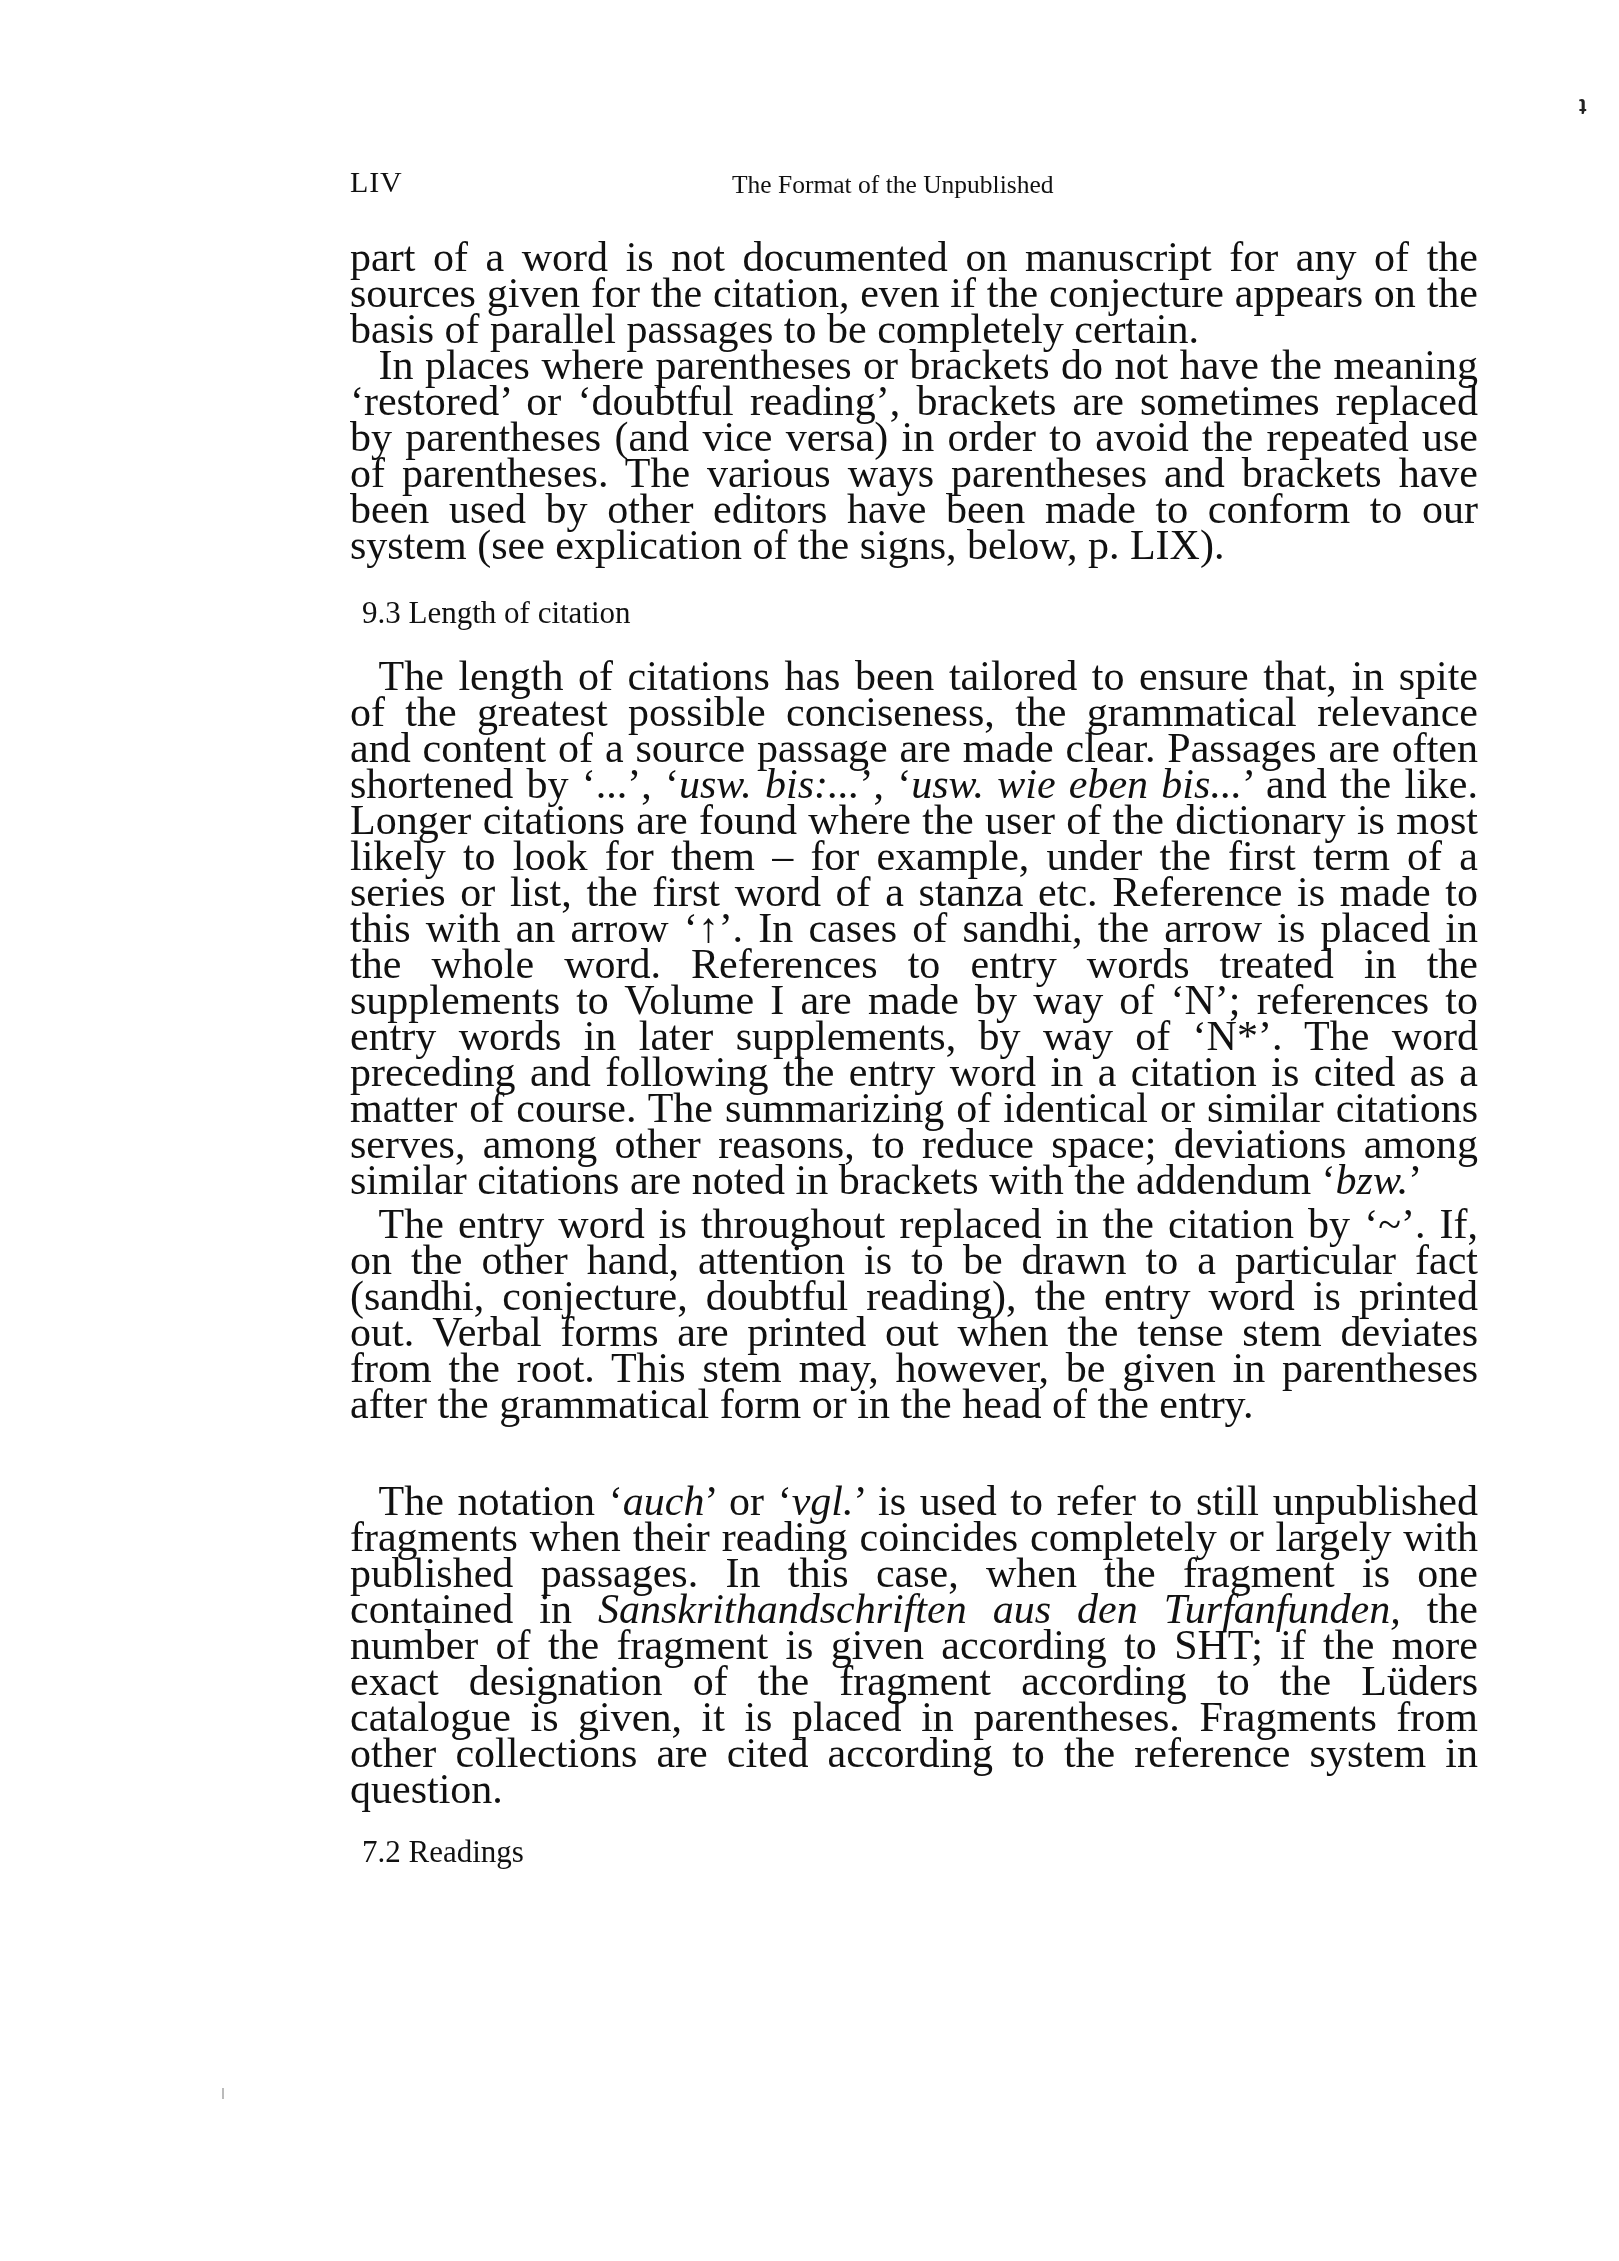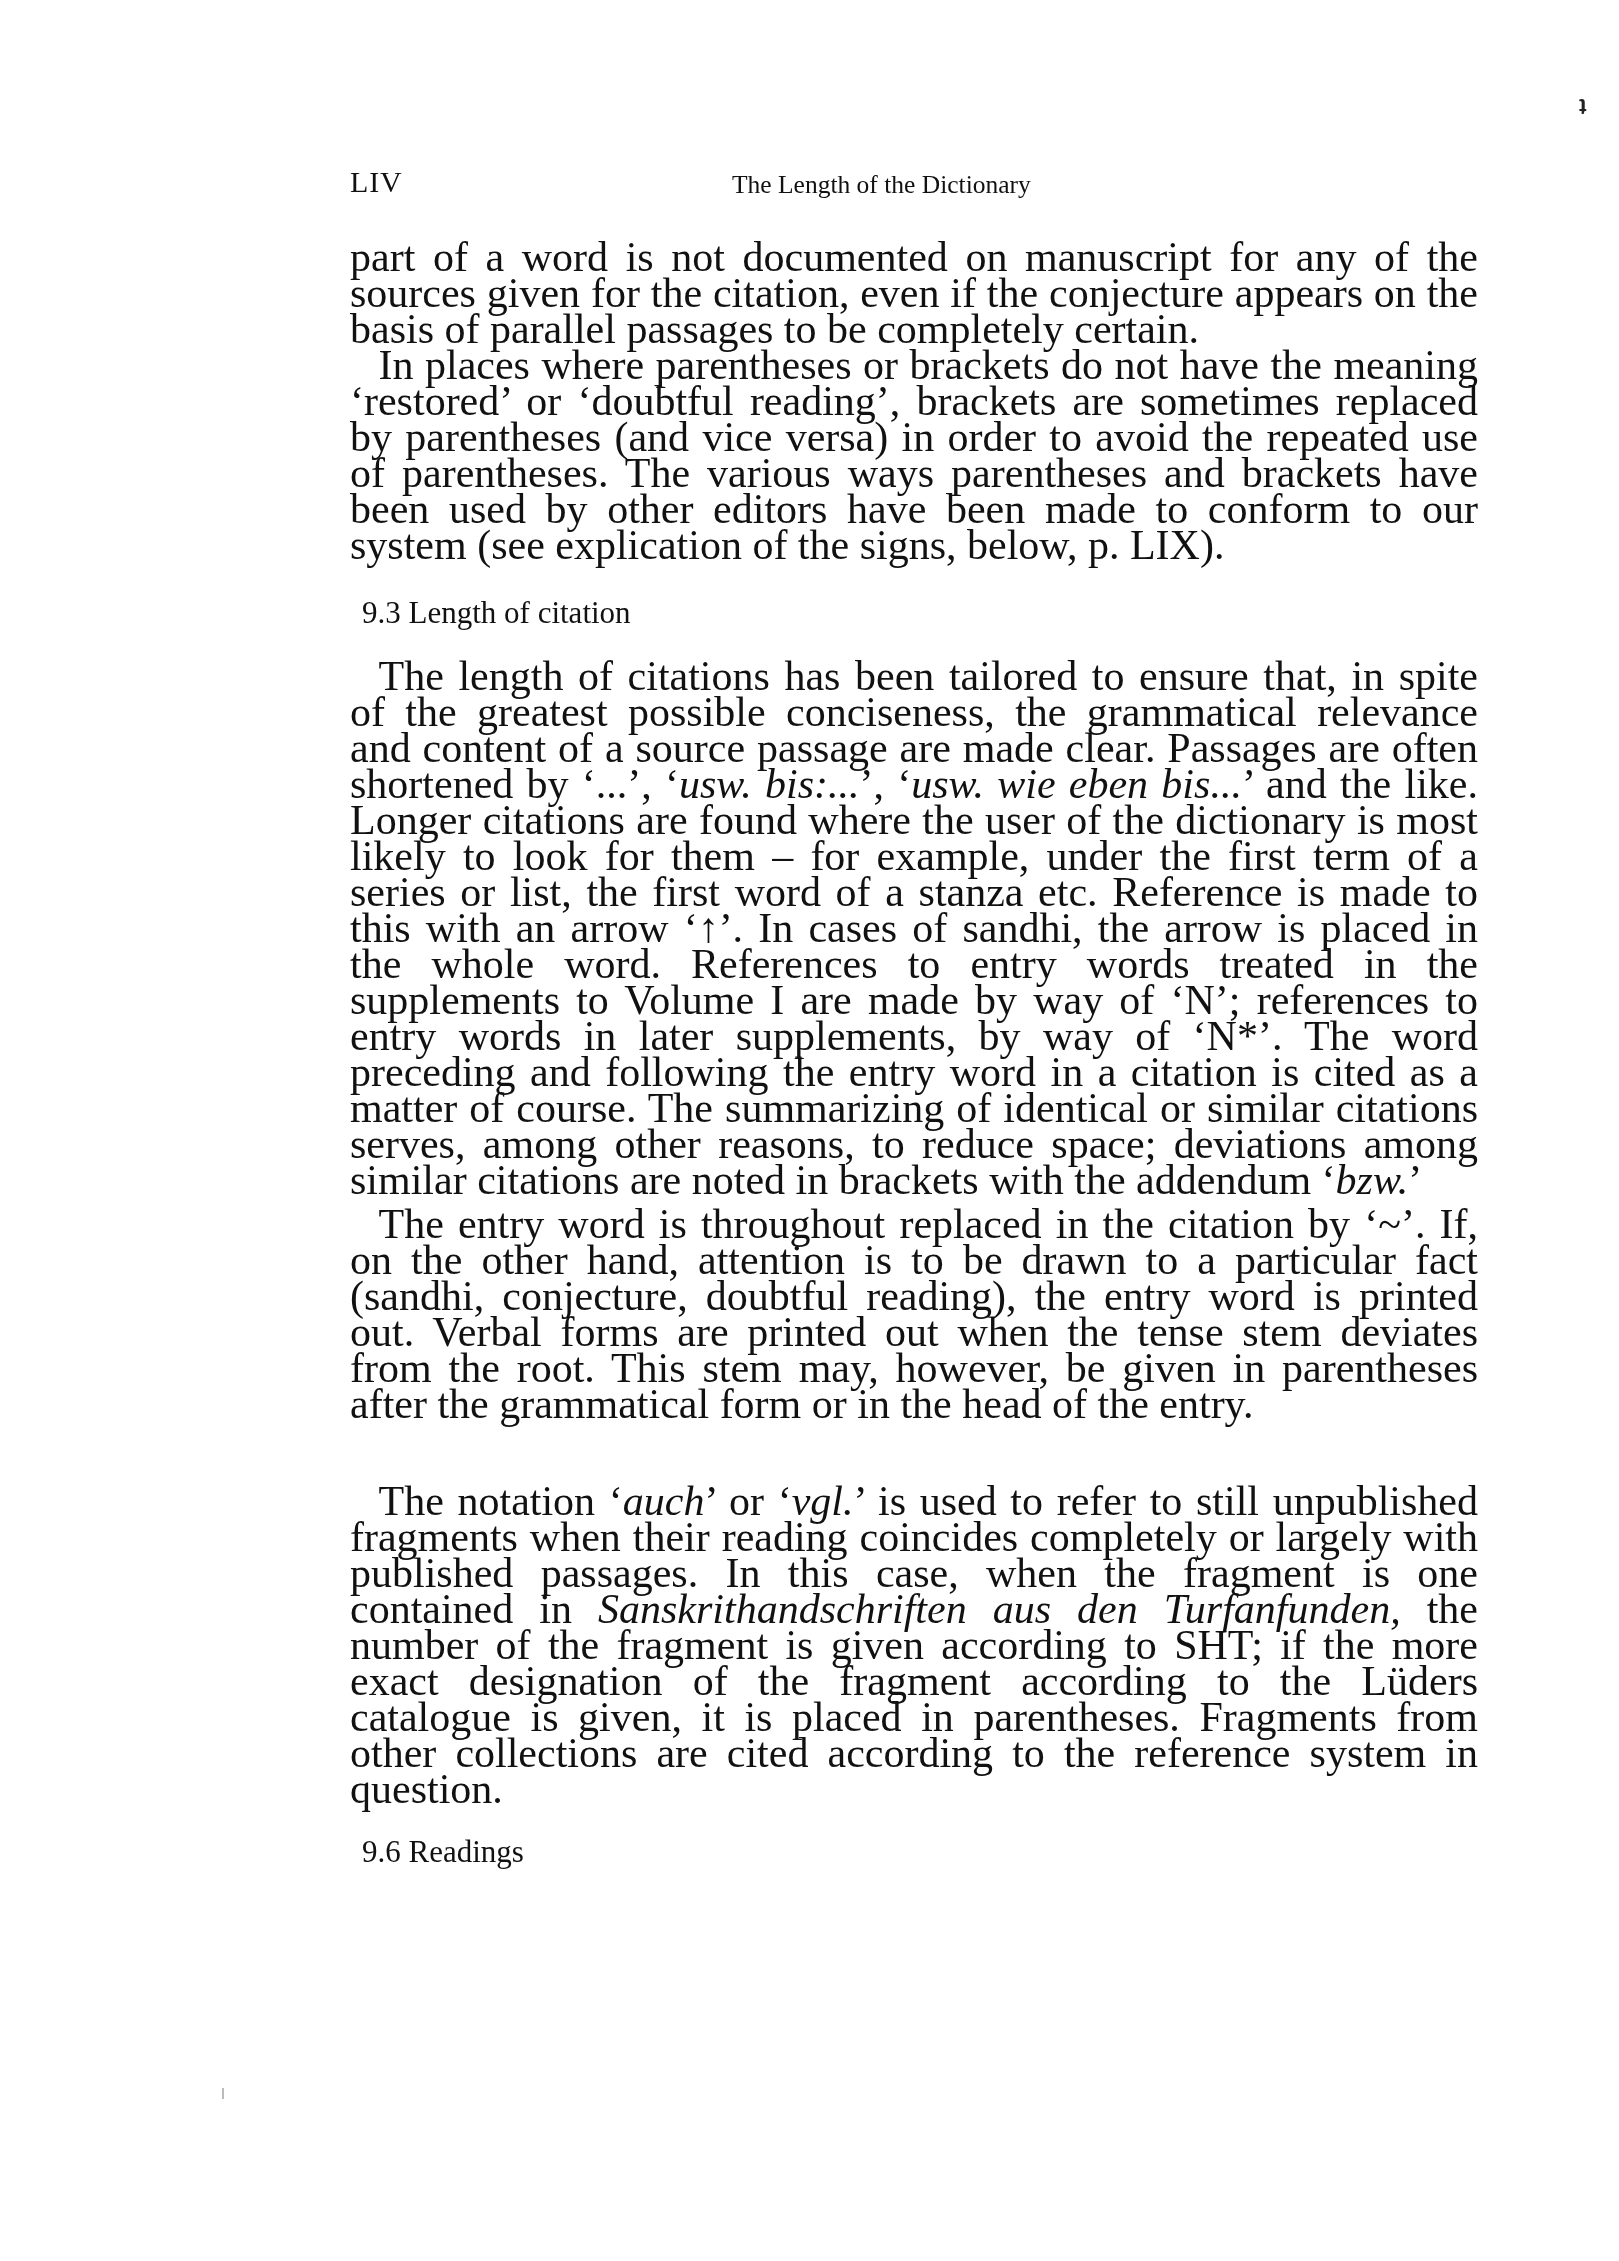--- a/index.html
+++ b/index.html
@@ -20,21 +20,21 @@
 </head>
 <body>
 
 <div class="corner-mark">ʇ</div>
 <div class="scan-dot"></div>
 
 <div class="page">
 
   <div class="running-head">
     <span class="folio">LIV</span>
-    <span class="running-title">The Length of the Dictionary</span>
+    <span class="running-title">The Format of the Unpublished</span>
   </div>
 
   <div class="body">
 
     <div class="sec" style="top:0;">
       <p>part of a word is not documented on manuscript for any of the sources given for the citation, even if the conjecture appears on the basis of parallel passages to be completely certain.</p>
       <p class="indent">In places where parentheses or brackets do not have the meaning ‘restored’ or ‘doubtful reading’, brackets are sometimes replaced by parentheses (and vice versa) in order to avoid the repeated use of parentheses. The various ways parentheses and brackets have been used by other editors have been made to conform to our system (see explication of the signs, below, p. LIX).</p>
     </div>
 
     <div class="sec" style="top:344px;">
@@ -44,18 +44,18 @@
 
     <div class="sec" style="top:940px;">
       <p class="indent" style="margin-top:27px;">The entry word is throughout replaced in the citation by ‘~’. If, on the other hand, attention is to be drawn to a particular fact (sandhi, conjecture, doubtful reading), the entry word is printed out. Verbal forms are printed out when the tense stem deviates from the root. This stem may, however, be given in parentheses after the grammatical form or in the head of the entry.</p>
     </div>
 
     <div class="sec" style="top:1217px;">
       <p class="indent" style="margin-top:27px;"><span>The notation ‘</span><i>auch</i><span>’ or ‘</span><i>vgl.</i><span>’ is used to refer to still unpublished fragments when their reading coincides completely or largely with published passages. In this case, when the fragment is one contained in </span><i>Sanskrithandschriften aus den Turfanfunden,</i><span> the number of the fragment is given according to SHT; if the more exact designation of the fragment according to the Lüders catalogue is given, it is placed in parentheses. Fragments from other collections are cited according to the reference system in question.</span></p>
     </div>
 
     <div class="sec" style="top:1583px;">
-      <h2>9.6 Readings</h2>
+      <h2>7.2 Readings</h2>
     </div>
 
   </div>
 </div>
 
 
 </body></html>

